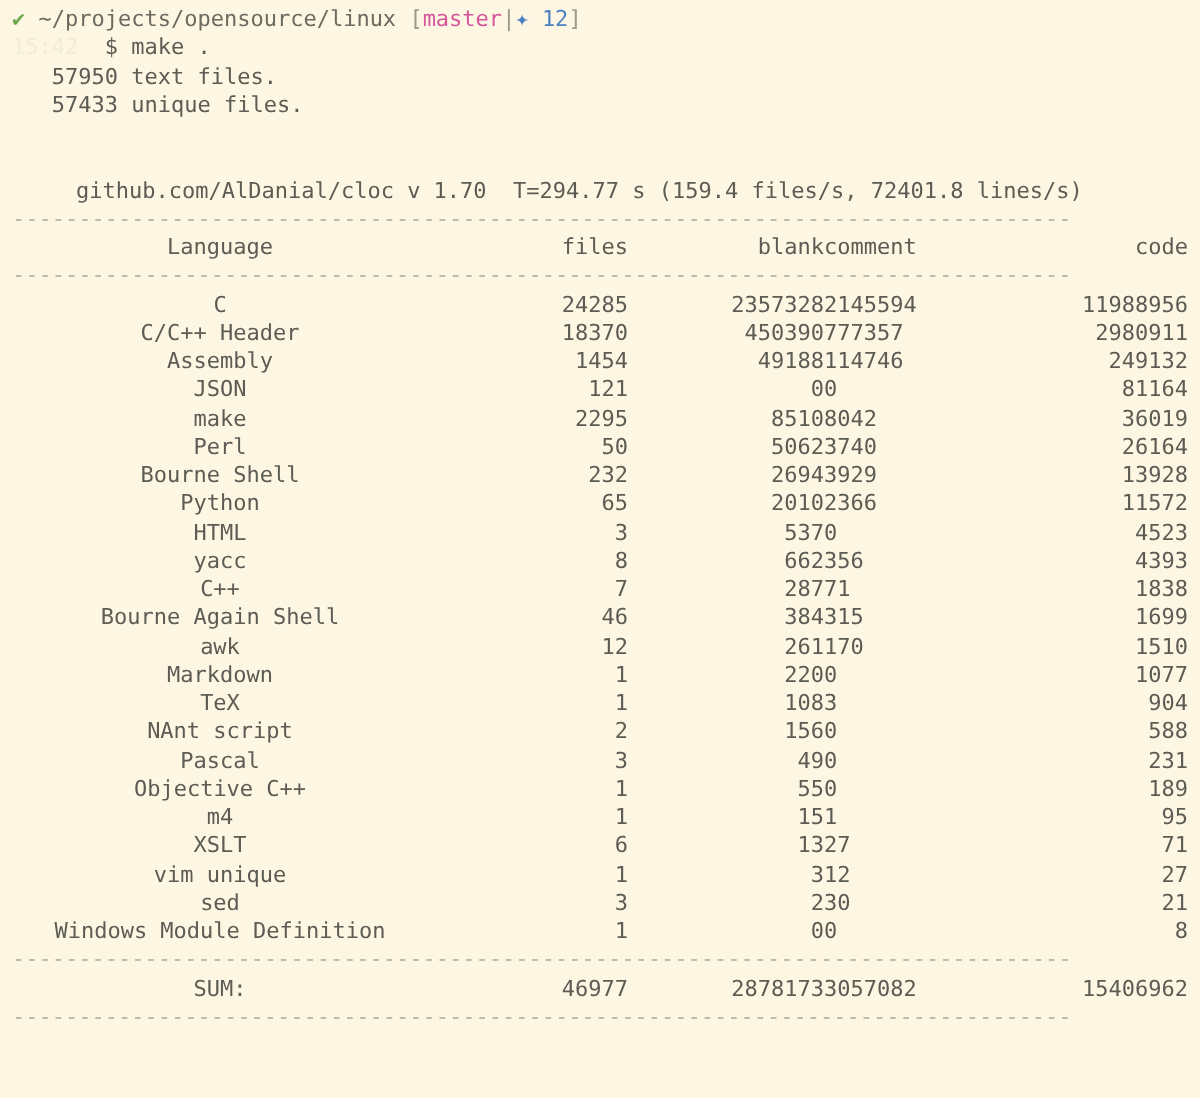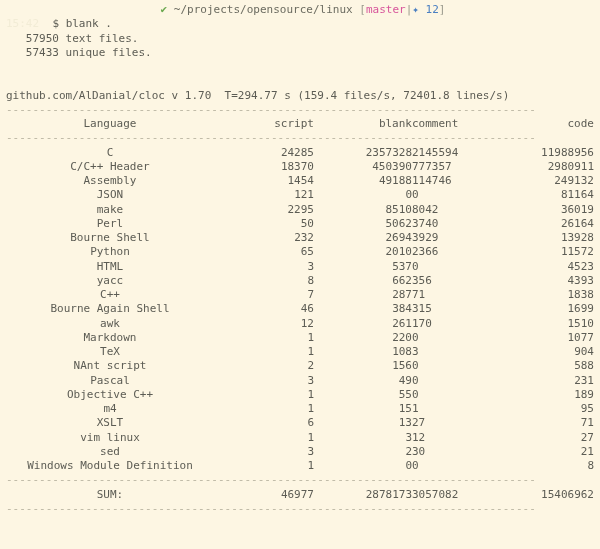--- a/index.html
+++ b/index.html
@@ -23,35 +23,35 @@
     padding: 3px 0 0 0;
     box-sizing: border-box;
     background: #fdf6e3;
   }
   .line {
     white-space: pre;
     height: 14.25px;
     padding-left: 6px;
     box-sizing: border-box;
   }
-  .prompt-line { color: #6b6b60; text-align: center; }
+  .prompt-line { color: #6b6b60; }
   .check { color: #6aa84f; font-weight: bold; }
   .path { color: #6b6b60; }
   .brk { color: #9a9a8c; }
   .branch { color: #d7559b; }
   .pipe { color: #9a9a8c; }
   .ahead { color: #4a7fc1; font-weight: bold; }
   .count { color: #4a7fc1; }
   .ts { color: #f2ecd6; }
   .dollar { color: #5c5c54; }
   .cmd { color: #5c5c54; }
   .blankline { height: 14.25px; }
 
   .stat-line { color: #5c5c54; }
-  .hdr-line { color: #5c5c54; }
+  .hdr-line { color: #5c5c54; margin-left: 32px; }
   .rule {
     white-space: pre;
     height: 14.25px;
     padding-left: 6px;
     color: #b9b4a0;
     letter-spacing: 0px;
     box-sizing: border-box;
     overflow: hidden;
   }
   table.cloc {
@@ -75,37 +75,37 @@
   td.num-comment { text-align: left; width: 106px; padding-right: 4px; }
   td.num-code { text-align: right; width: 76px; padding-right: 2px; }
 </style>
 </head>
 <body>
 
 <div class="term">
 
   <div class="line prompt-line"><span class="check">✔</span><span> </span><span class="path">~/projects/opensource/linux</span><span> </span><span class="brk">[</span><span class="branch">master</span><span class="pipe">|</span><span class="ahead">✦</span><span> </span><span class="count">12</span><span class="brk">]</span></div>
 
-  <div class="line"><span class="ts">15:42</span><span>  </span><span class="dollar">$</span><span> </span><span class="cmd">blank .</span></div>
+  <div class="line"><span class="ts">15:42</span><span>  </span><span class="dollar">$</span><span> </span><span class="cmd">make .</span></div>
 
   <div class="line stat-line">   57950 text files.</div>
   <div class="line stat-line">   57433 unique files.</div>
 
   <div class="blankline"></div>
   <div class="blankline"></div>
 
   <div class="line hdr-line">github.com/AlDanial/cloc v 1.70  T=294.77 s (159.4 files/s, 72401.8 lines/s)</div>
 
   <div class="rule">--------------------------------------------------------------------------------</div>
 
   <table class="cloc">
     <thead>
       <tr>
         <td class="lang">Language</td>
-        <td class="num-files">script</td>
+        <td class="num-files">files</td>
         <td class="num-blank">blank</td>
         <td class="num-comment">comment</td>
         <td class="num-code">code</td>
       </tr>
     </thead>
   </table>
 
   <div class="rule">--------------------------------------------------------------------------------</div>
 
   <table class="cloc">
@@ -244,21 +244,21 @@
           <td class="num-code">95</td>
         </tr>
         <tr>
           <td class="lang">XSLT</td>
           <td class="num-files">6</td>
           <td class="num-blank">13</td>
           <td class="num-comment">27</td>
           <td class="num-code">71</td>
         </tr>
         <tr>
-          <td class="lang">vim linux</td>
+          <td class="lang">vim unique</td>
           <td class="num-files">1</td>
           <td class="num-blank">3</td>
           <td class="num-comment">12</td>
           <td class="num-code">27</td>
         </tr>
         <tr>
           <td class="lang">sed</td>
           <td class="num-files">3</td>
           <td class="num-blank">2</td>
           <td class="num-comment">30</td>

